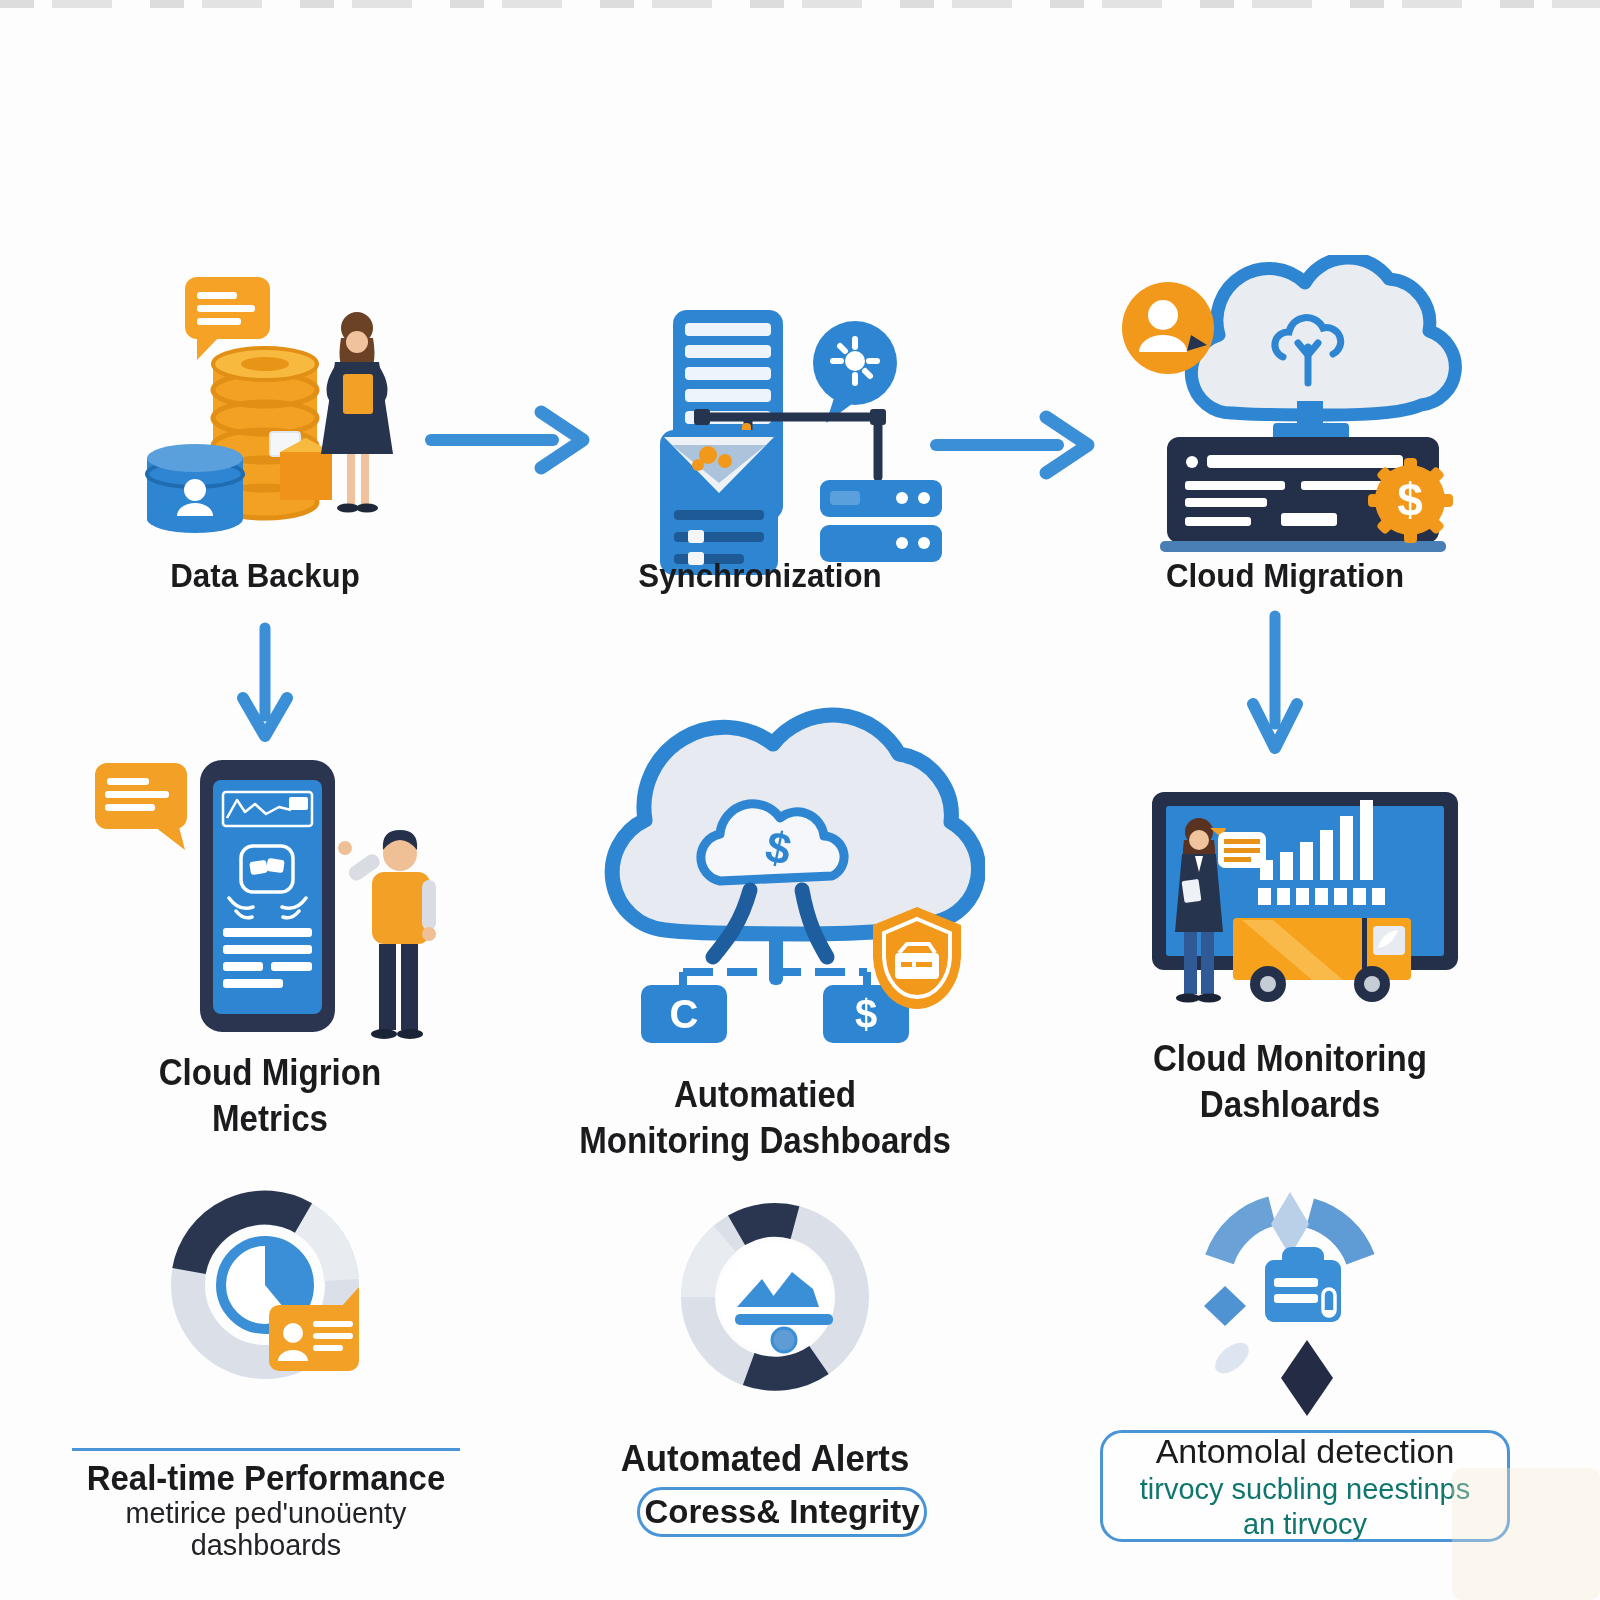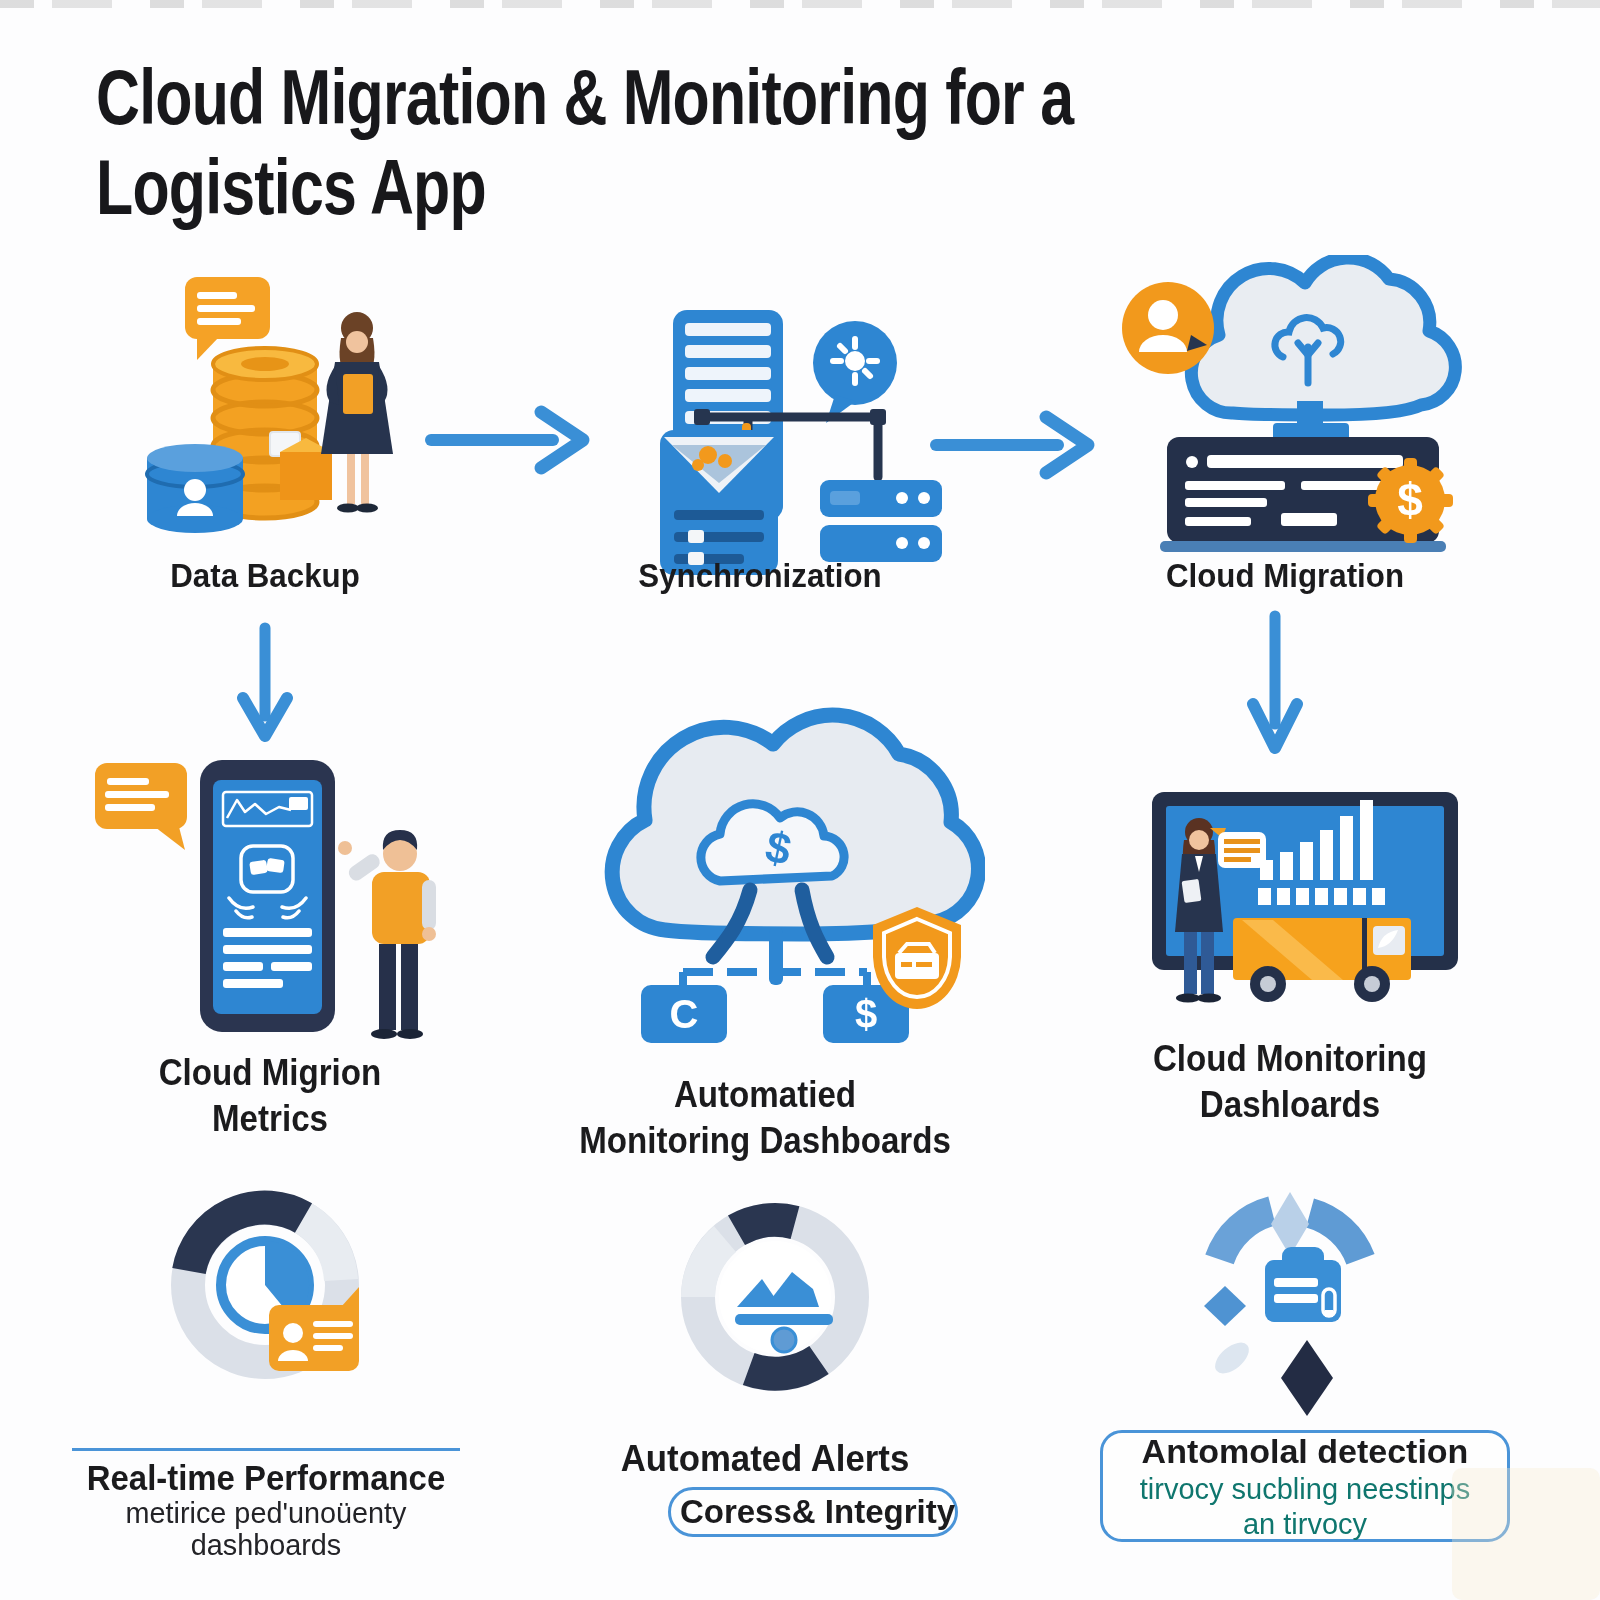--- a/index.html
+++ b/index.html
@@ -14,40 +14,36 @@
   .step-label{position:absolute;text-align:center;font-weight:700;font-size:34px;
      transform:scaleX(.92);transform-origin:50% 50%;white-space:nowrap;}
   .step-label2{position:absolute;text-align:center;font-weight:700;font-size:36px;line-height:46px;
      transform:scaleX(.92);transform-origin:50% 50%;}
   .foot-title{position:absolute;text-align:center;font-weight:700;font-size:35px;
      transform:scaleX(.94);transform-origin:50% 50%;white-space:nowrap;}
   .foot-sub{position:absolute;text-align:center;font-weight:400;font-size:30px;color:#232327;
      transform:scaleX(.96);transform-origin:50% 50%;white-space:nowrap;}
   .divider{position:absolute;height:3px;background:#4a94d8;}
   .pill{position:absolute;border:3px solid #4a94d8;border-radius:28px;background:#fefefe;
-     display:flex;align-items:center;justify-content:flex-end;font-weight:700;font-size:33px;margin-left:31px;}
+     display:flex;align-items:center;justify-content:center;font-weight:700;font-size:33px;}
   .info-box{position:absolute;border:3px solid #4a94d8;border-radius:22px;background:#fefefe;
      display:flex;flex-direction:column;align-items:center;justify-content:center;gap:2px;}
-  .info-box .b1{font-weight:700;font-size:34px;}
+  .info-box .b1{font-weight:400;font-size:34px;}
   .info-box .b2{font-weight:400;font-size:29px;color:#0f766e;}
   .corner-tint{position:absolute;left:1452px;top:1468px;width:148px;height:132px;
      background:#f6ecd2;opacity:.35;border-radius:10px;}
   svg text{font-family:"Liberation Sans",sans-serif;font-weight:bold;}
 </style>
 </head>
 <body>
 
 <div class="canvas">
 
   <div class="top-strip"></div>
 
-  <div class="title">
-    <div class="title-line">Cloud Migration &amp; Monitoring for a</div>
-    <div class="title-line">Logistics App</div>
-  </div>
 
   <svg class="abs" style="left:85px;top:262px" width="390" height="300" viewBox="0 0 390 300">
     <g>
       <rect x="100" y="15" width="85" height="62" rx="12" fill="#f5a226"></rect>
       <polygon points="112,75 134,75 112,98" fill="#f5a226"></polygon>
       <rect x="112" y="30" width="40" height="7" rx="3" fill="#fff"></rect>
       <rect x="112" y="43" width="58" height="7" rx="3" fill="#fff"></rect>
       <rect x="112" y="56" width="44" height="7" rx="3" fill="#fff"></rect>
     </g>
     <g>

